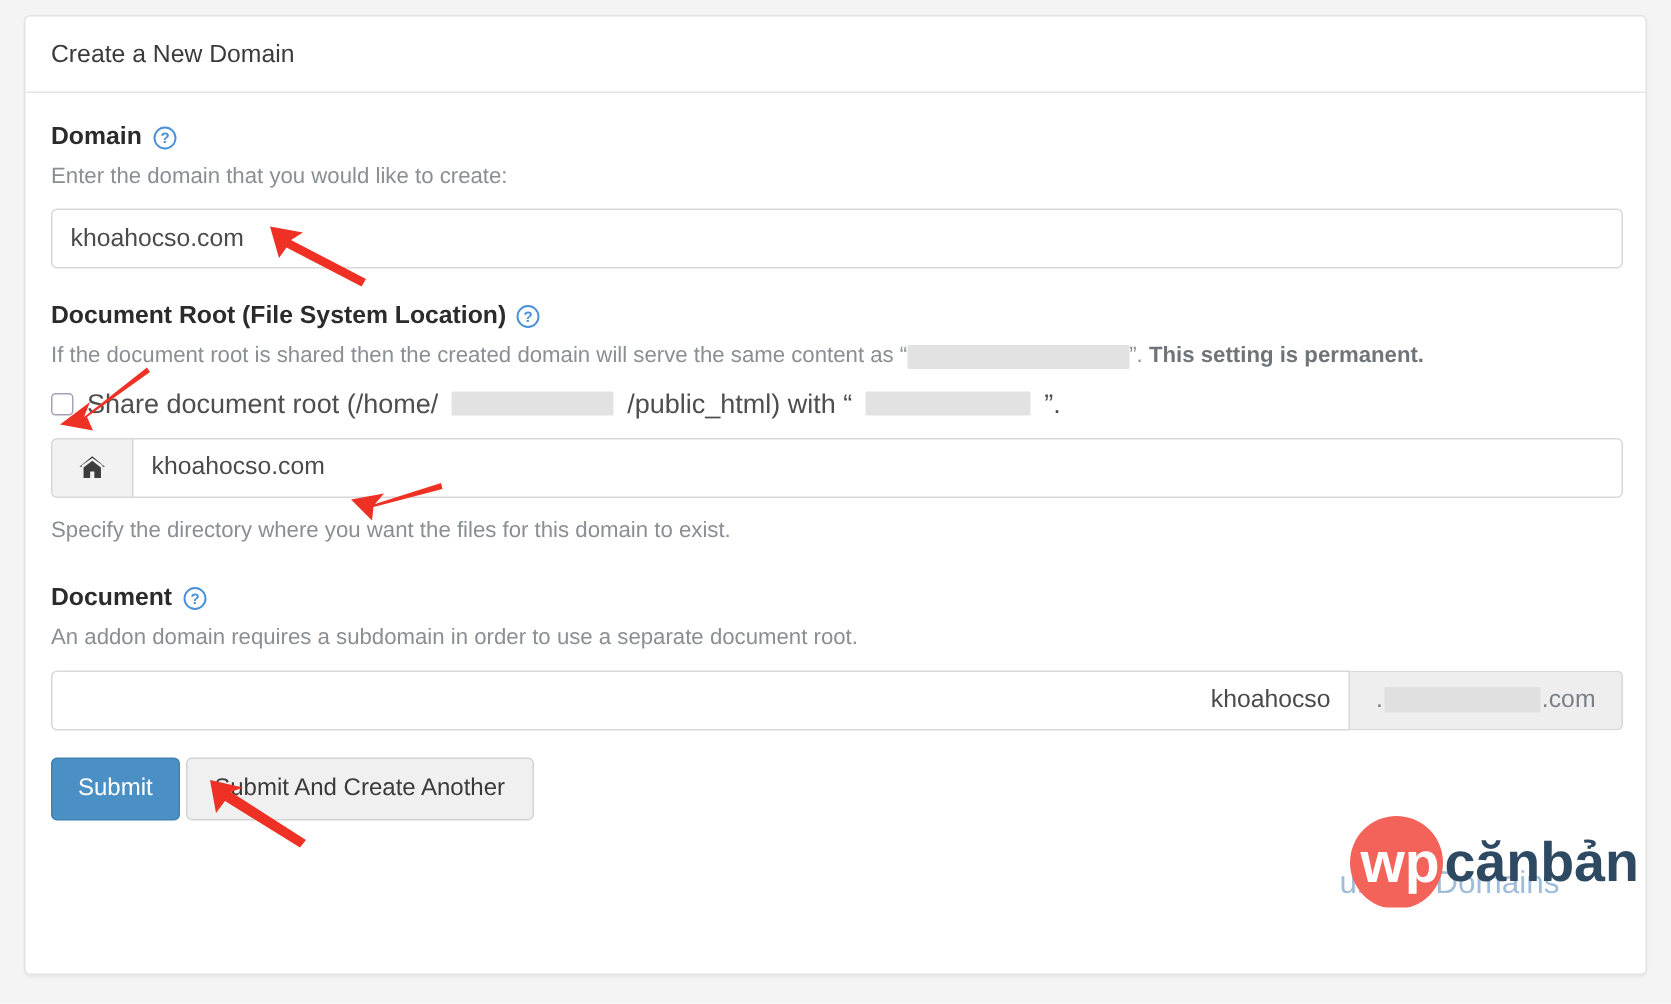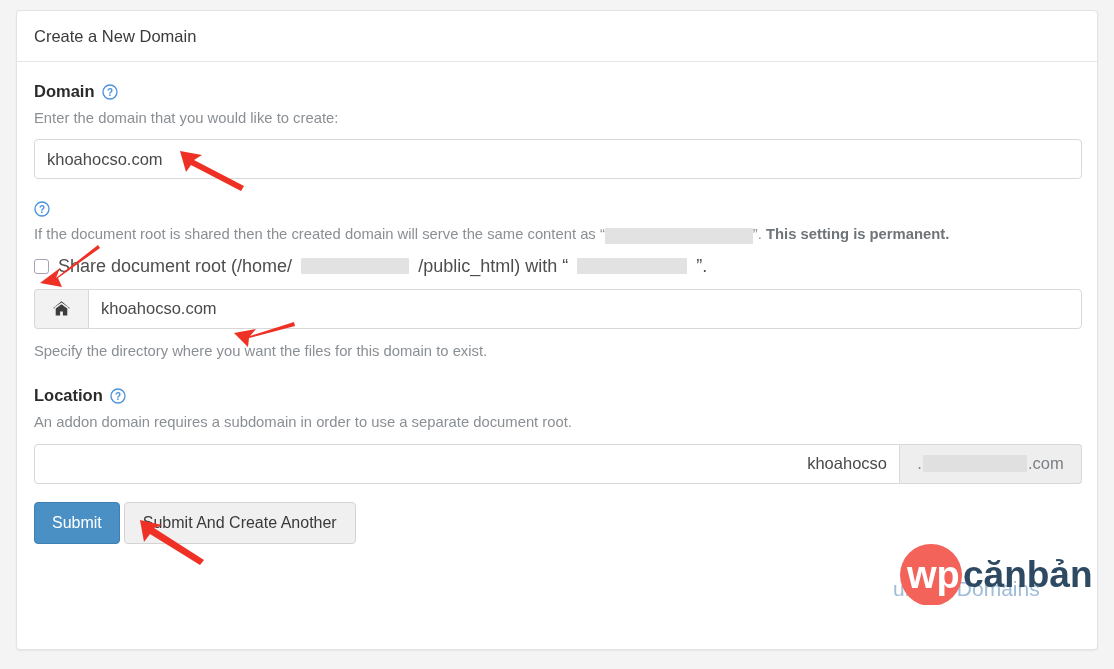--- a/index.html
+++ b/index.html
@@ -199,20 +199,21 @@
               <text x="8" y="11.6" text-anchor="middle" font-size="10" font-family="Liberation Sans, sans-serif" fill="#4a90d9">?</text>
             </svg>
           </span>
         </div>
         <p class="help-text">Enter the domain that you would like to create:</p>
         <input class="form-control" type="text" value="khoahocso.com" style="">
       </div>
 
       <div style="margin-top:22px;">
         <div class="field-label">
+          <span>Document Root (File System Location)</span>
           <span class="help-icon">
             <svg width="16" height="16" viewBox="0 0 16 16">
               <circle cx="8" cy="8" r="7" fill="none" stroke="#4a90d9" stroke-width="1.3"></circle>
               <text x="8" y="11.6" text-anchor="middle" font-size="10" font-family="Liberation Sans, sans-serif" fill="#4a90d9">?</text>
             </svg>
           </span>
         </div>
 
         <p class="help-text strongnote">
           <span>If the document root is shared then the created domain will serve the same content as “</span><span class="redact r-long"></span><span>”.</span>
@@ -236,21 +237,21 @@
             </svg>
           </span>
           <input class="form-control grouped" type="text" value="khoahocso.com" style="">
         </div>
 
         <p class="help-text" style="margin-top:12px;">Specify the directory where you want the files for this domain to exist.</p>
       </div>
 
       <div style="margin-top:24px;">
         <div class="field-label">
-          <span>Location</span>
+          <span>Document</span>
           <span class="help-icon">
             <svg width="16" height="16" viewBox="0 0 16 16">
               <circle cx="8" cy="8" r="7" fill="none" stroke="#4a90d9" stroke-width="1.3"></circle>
               <text x="8" y="11.6" text-anchor="middle" font-size="10" font-family="Liberation Sans, sans-serif" fill="#4a90d9">?</text>
             </svg>
           </span>
         </div>
         <p class="help-text">An addon domain requires a subdomain in order to use a separate document root.</p>
 
         <div class="input-group suffix-group">

